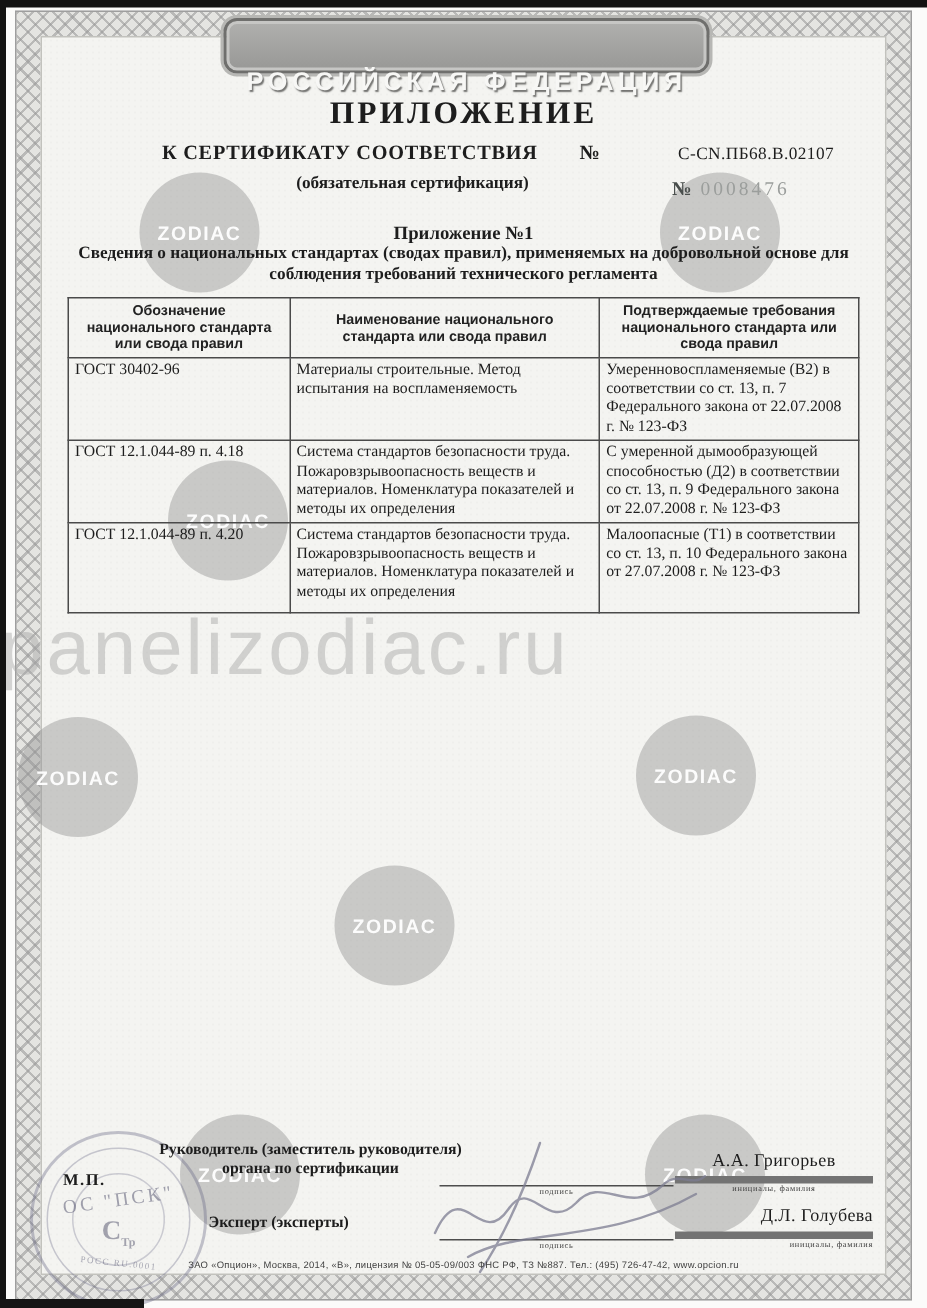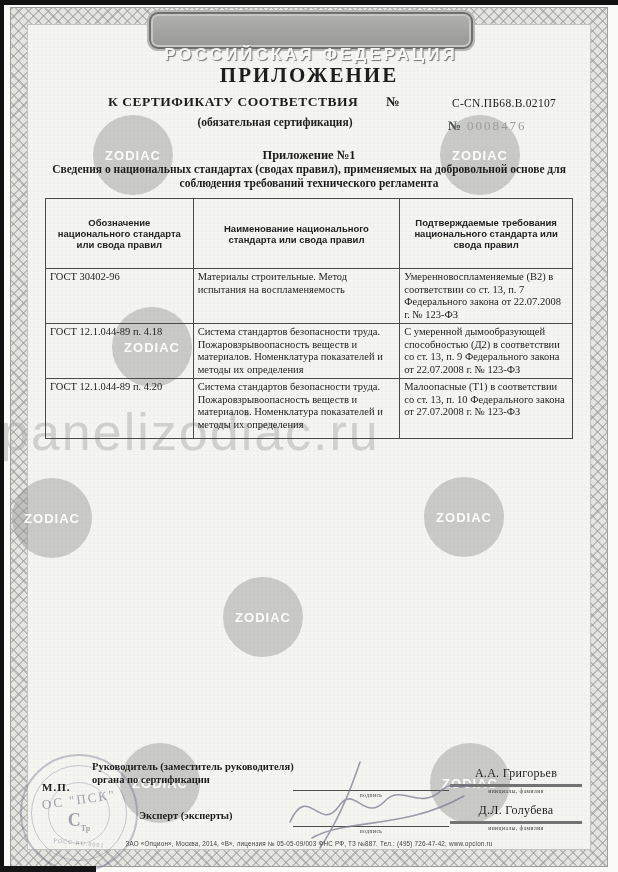--- a/index.html
+++ b/index.html
@@ -57,53 +57,53 @@
       letter-spacing:2px;color:#9b9e9c;}
   .annex-title{position:absolute;left:0;top:148px;width:618px;text-align:center;
       font-size:12.5px;font-weight:bold;}
   .annex-desc{position:absolute;left:49px;top:163px;width:520px;text-align:center;
       font-size:11.5px;font-weight:bold;line-height:13.5px;}
 
   
   table.std{position:absolute;left:45px;top:198px;width:528px;border-collapse:collapse;z-index:3;}
   table.std th,table.std td{border:1px solid #4a4a4a;background:transparent;}
   table.std th{font-family:"Liberation Sans",sans-serif;font-weight:bold;font-size:9.5px;
-      line-height:11px;text-align:center;vertical-align:middle;padding:18px 6px;color:#222;}
+      line-height:11px;text-align:center;vertical-align:middle;padding:3px 6px;color:#222;}
   table.std td{font-size:10.5px;line-height:12.5px;vertical-align:top;padding:2px 5px 2px 4px;}
   td.c-designation{white-space:pre-line;}
 
   
   .seal{position:absolute;left:20px;top:754px;width:114px;height:114px;border-radius:50%;
       border:2px solid rgba(105,105,135,0.38);z-index:2;}
   .seal .ring2{position:absolute;left:9px;top:9px;right:9px;bottom:9px;border-radius:50%;
       border:1.5px solid rgba(105,105,135,0.34);}
   .seal .ring3{position:absolute;left:26px;top:26px;right:26px;bottom:26px;border-radius:50%;
       border:1px solid rgba(105,105,135,0.30);}
   .seal .seal-text{position:absolute;left:0;top:36px;width:100%;text-align:center;
       font-size:13px;letter-spacing:2px;color:rgba(90,90,115,0.55);transform:rotate(-8deg);}
   .seal .seal-mark{position:absolute;left:0;top:54px;width:100%;text-align:center;
       font-weight:bold;font-size:18px;color:rgba(80,80,105,0.5);}
   .seal .seal-mark sub{font-size:8px;}
   .seal .seal-accr{position:absolute;left:0;top:84px;width:100%;text-align:center;
       font-size:6px;letter-spacing:1px;color:rgba(90,90,115,0.5);transform:rotate(6deg);}
   .mp{position:absolute;left:42px;top:781px;font-size:11px;font-weight:bold;letter-spacing:1px;z-index:3;}
 
-  .head-role{position:absolute;left:92px;top:760px;width:230px;text-align:left;
+  .head-role{position:absolute;left:92px;top:760px;width:230px;text-align:center;
       font-size:10.5px;font-weight:bold;line-height:13px;z-index:3;font-family:Liberation Serif, serif;}
   .expert-role{position:absolute;left:115px;top:810px;font-size:10.5px;font-weight:bold;z-index:3;margin-left:24px;}
 
   .sig-slot{position:absolute;width:156px;z-index:3;}
   .sig-slot .line{height:25px;border-bottom:1px solid #4d4d4d;}
   .sig-slot .cap{margin-top:1px;text-align:center;font-size:5.5px;color:#3c3c3c;letter-spacing:.5px;}
   .sig1{left:293px;top:765px;} .sig2{left:293px;top:801px;}
 
   .name-slot{position:absolute;left:450px;width:132px;text-align:center;z-index:3;}
-  .name-slot .nm{font-size:12px;letter-spacing:.3px;padding-bottom:3px;border-bottom:3px solid #737373;}
+  .name-slot .nm{font-size:12px;letter-spacing:.3px;padding-bottom:3px;border-bottom:5px solid #737373;}
   .name-slot .cap{margin-top:1px;font-size:5.5px;color:#3c3c3c;letter-spacing:.5px;}
-  .nm1{top:766px;} .nm2{top:803px;}
+  .nm1{top:766px;} .nm2{top:803px;text-align:right;}
 
   .scribble{position:absolute;left:282px;top:760px;z-index:4;}
 
   .imprint{position:absolute;left:0;top:840px;width:618px;text-align:center;z-index:4;
       font-family:"Liberation Sans",sans-serif;font-size:6.3px;color:#3f3f3f;letter-spacing:.2px;}
 </style>
 </head>
 <body>
 
 <div id="stage">

